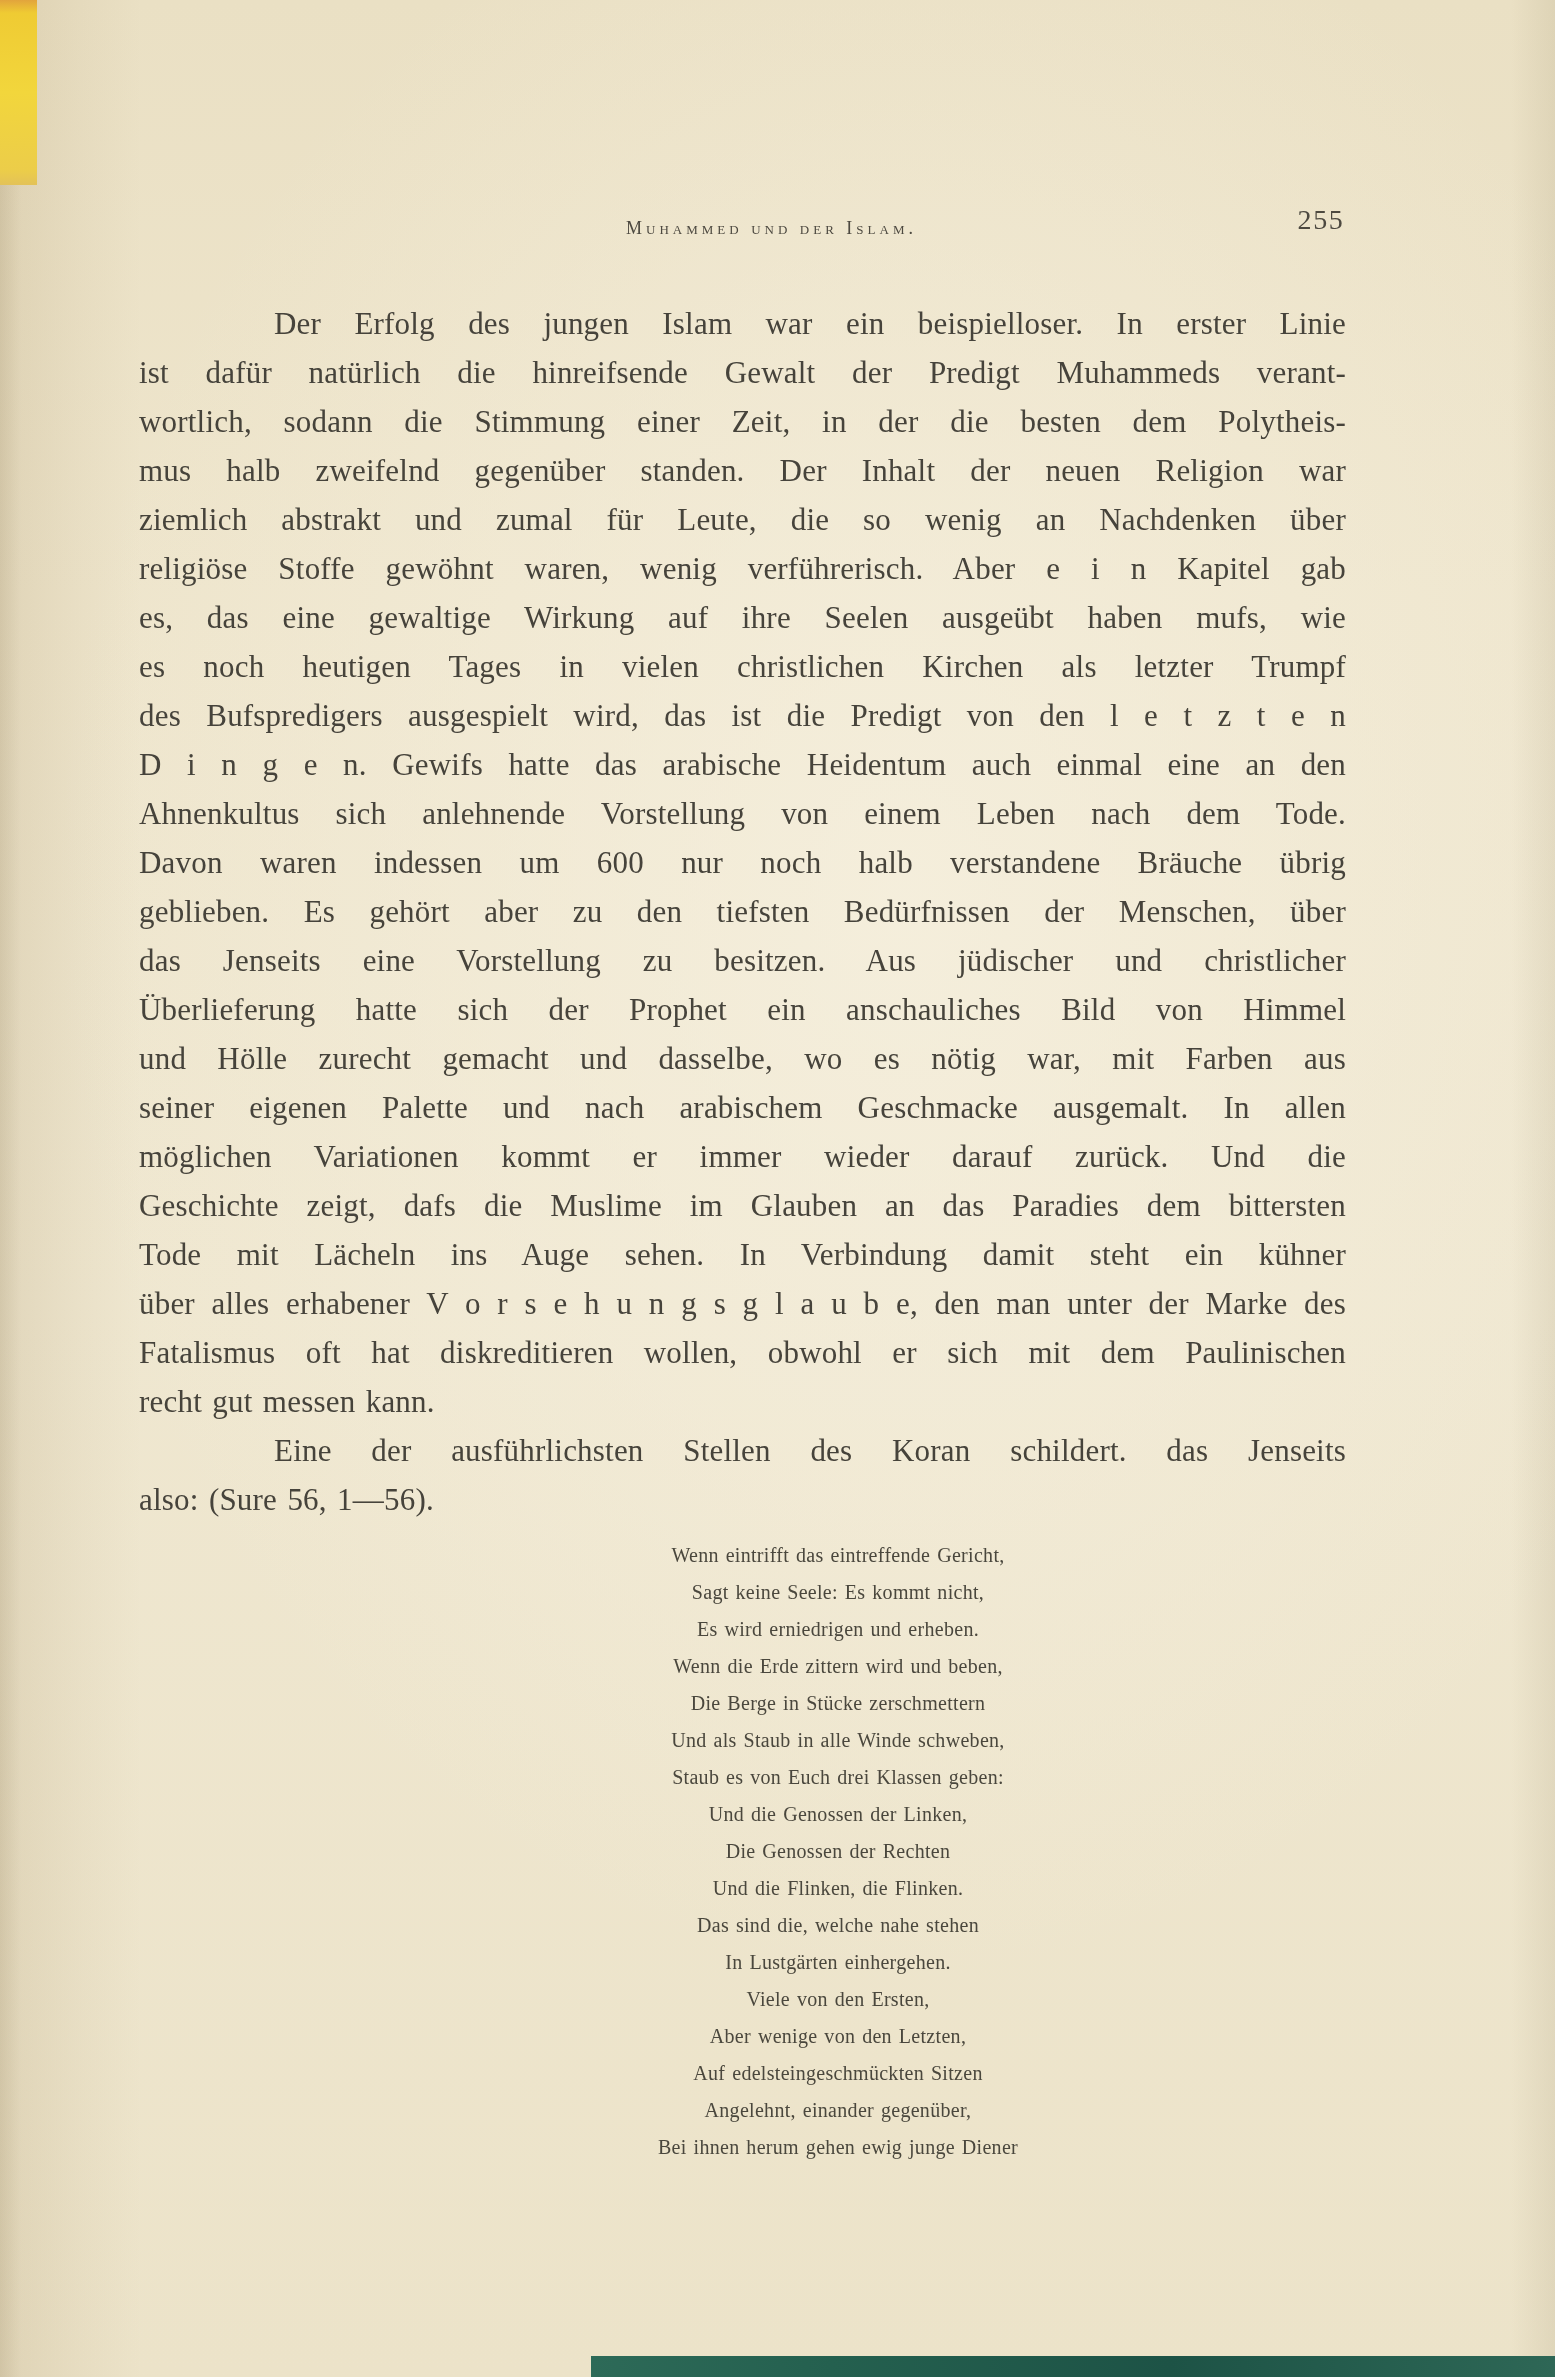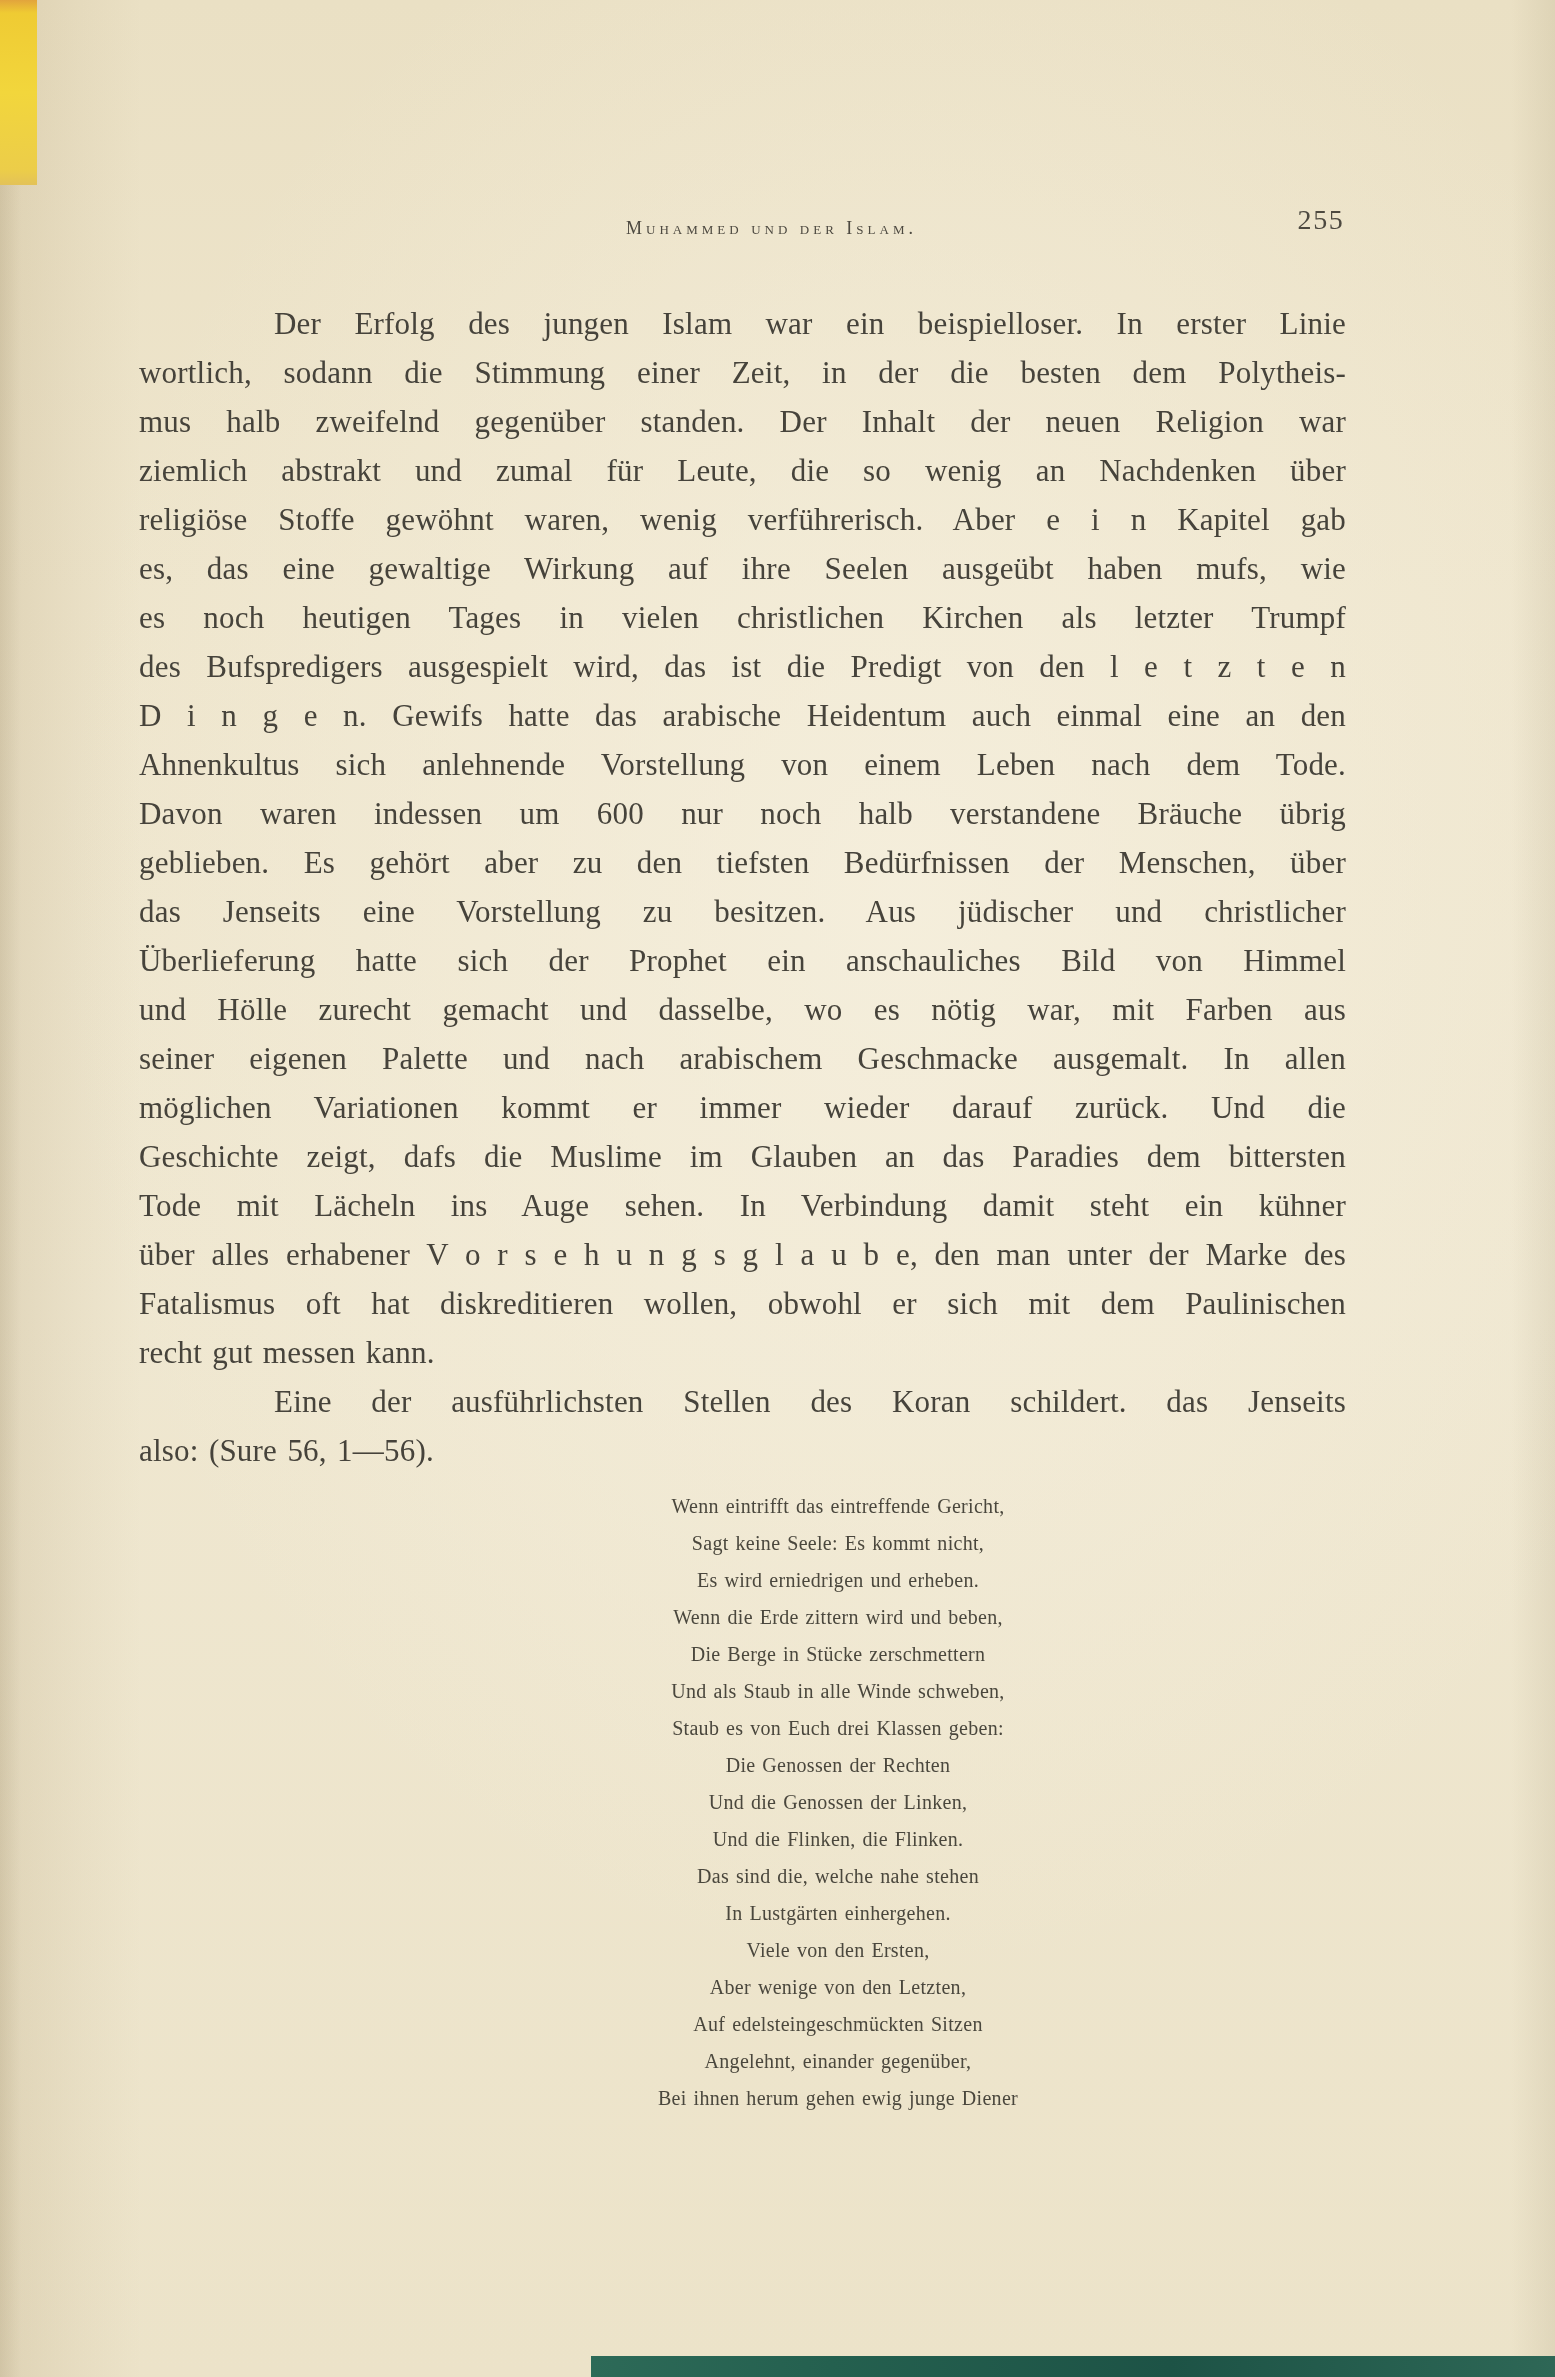--- a/index.html
+++ b/index.html
@@ -75,20 +75,21 @@
   <div class="strip-teal"></div>
 
   <div class="running-header">
     <div class="header-title">Muhammed und der Islam.</div>
     <div class="page-number">255</div>
   </div>
 
   <div class="bodytext">
     <div>
         <div class="pline indent">Der Erfolg des jungen Islam war ein beispielloser. In erster Linie</div>
+        <div class="pline">ist dafür natürlich die hinreifsende Gewalt der Predigt Muhammeds verant-</div>
         <div class="pline">wortlich, sodann die Stimmung einer Zeit, in der die besten dem Polytheis-</div>
         <div class="pline">mus halb zweifelnd gegenüber standen. Der Inhalt der neuen Religion war</div>
         <div class="pline">ziemlich abstrakt und zumal für Leute, die so wenig an Nachdenken über</div>
         <div class="pline">religiöse Stoffe gewöhnt waren, wenig verführerisch. Aber e i n Kapitel gab</div>
         <div class="pline">es, das eine gewaltige Wirkung auf ihre Seelen ausgeübt haben mufs, wie</div>
         <div class="pline">es noch heutigen Tages in vielen christlichen Kirchen als letzter Trumpf</div>
         <div class="pline">des Bufspredigers ausgespielt wird, das ist die Predigt von den l e t z t e n</div>
         <div class="pline">D i n g e n. Gewifs hatte das arabische Heidentum auch einmal eine an den</div>
         <div class="pline">Ahnenkultus sich anlehnende Vorstellung von einem Leben nach dem Tode.</div>
         <div class="pline">Davon waren indessen um 600 nur noch halb verstandene Bräuche übrig</div>
@@ -108,22 +109,22 @@
       </div>
 
     <div class="verse">
         <div class="vline">Wenn eintrifft das eintreffende Gericht,</div>
         <div class="vline">Sagt keine Seele: Es kommt nicht,</div>
         <div class="vline">Es wird erniedrigen und erheben.</div>
         <div class="vline">Wenn die Erde zittern wird und beben,</div>
         <div class="vline">Die Berge in Stücke zerschmettern</div>
         <div class="vline">Und als Staub in alle Winde schweben,</div>
         <div class="vline">Staub es von Euch drei Klassen geben:</div>
+        <div class="vline">Und die Genossen der Linken,</div>
         <div class="vline">Die Genossen der Rechten</div>
-        <div class="vline">Und die Genossen der Linken,</div>
         <div class="vline">Und die Flinken, die Flinken.</div>
         <div class="vline">Das sind die, welche nahe stehen</div>
         <div class="vline">In Lustgärten einhergehen.</div>
         <div class="vline">Viele von den Ersten,</div>
         <div class="vline">Aber wenige von den Letzten,</div>
         <div class="vline">Auf edelsteingeschmückten Sitzen</div>
         <div class="vline">Angelehnt, einander gegenüber,</div>
         <div class="vline">Bei ihnen herum gehen ewig junge Diener</div>
       </div>
   </div>

